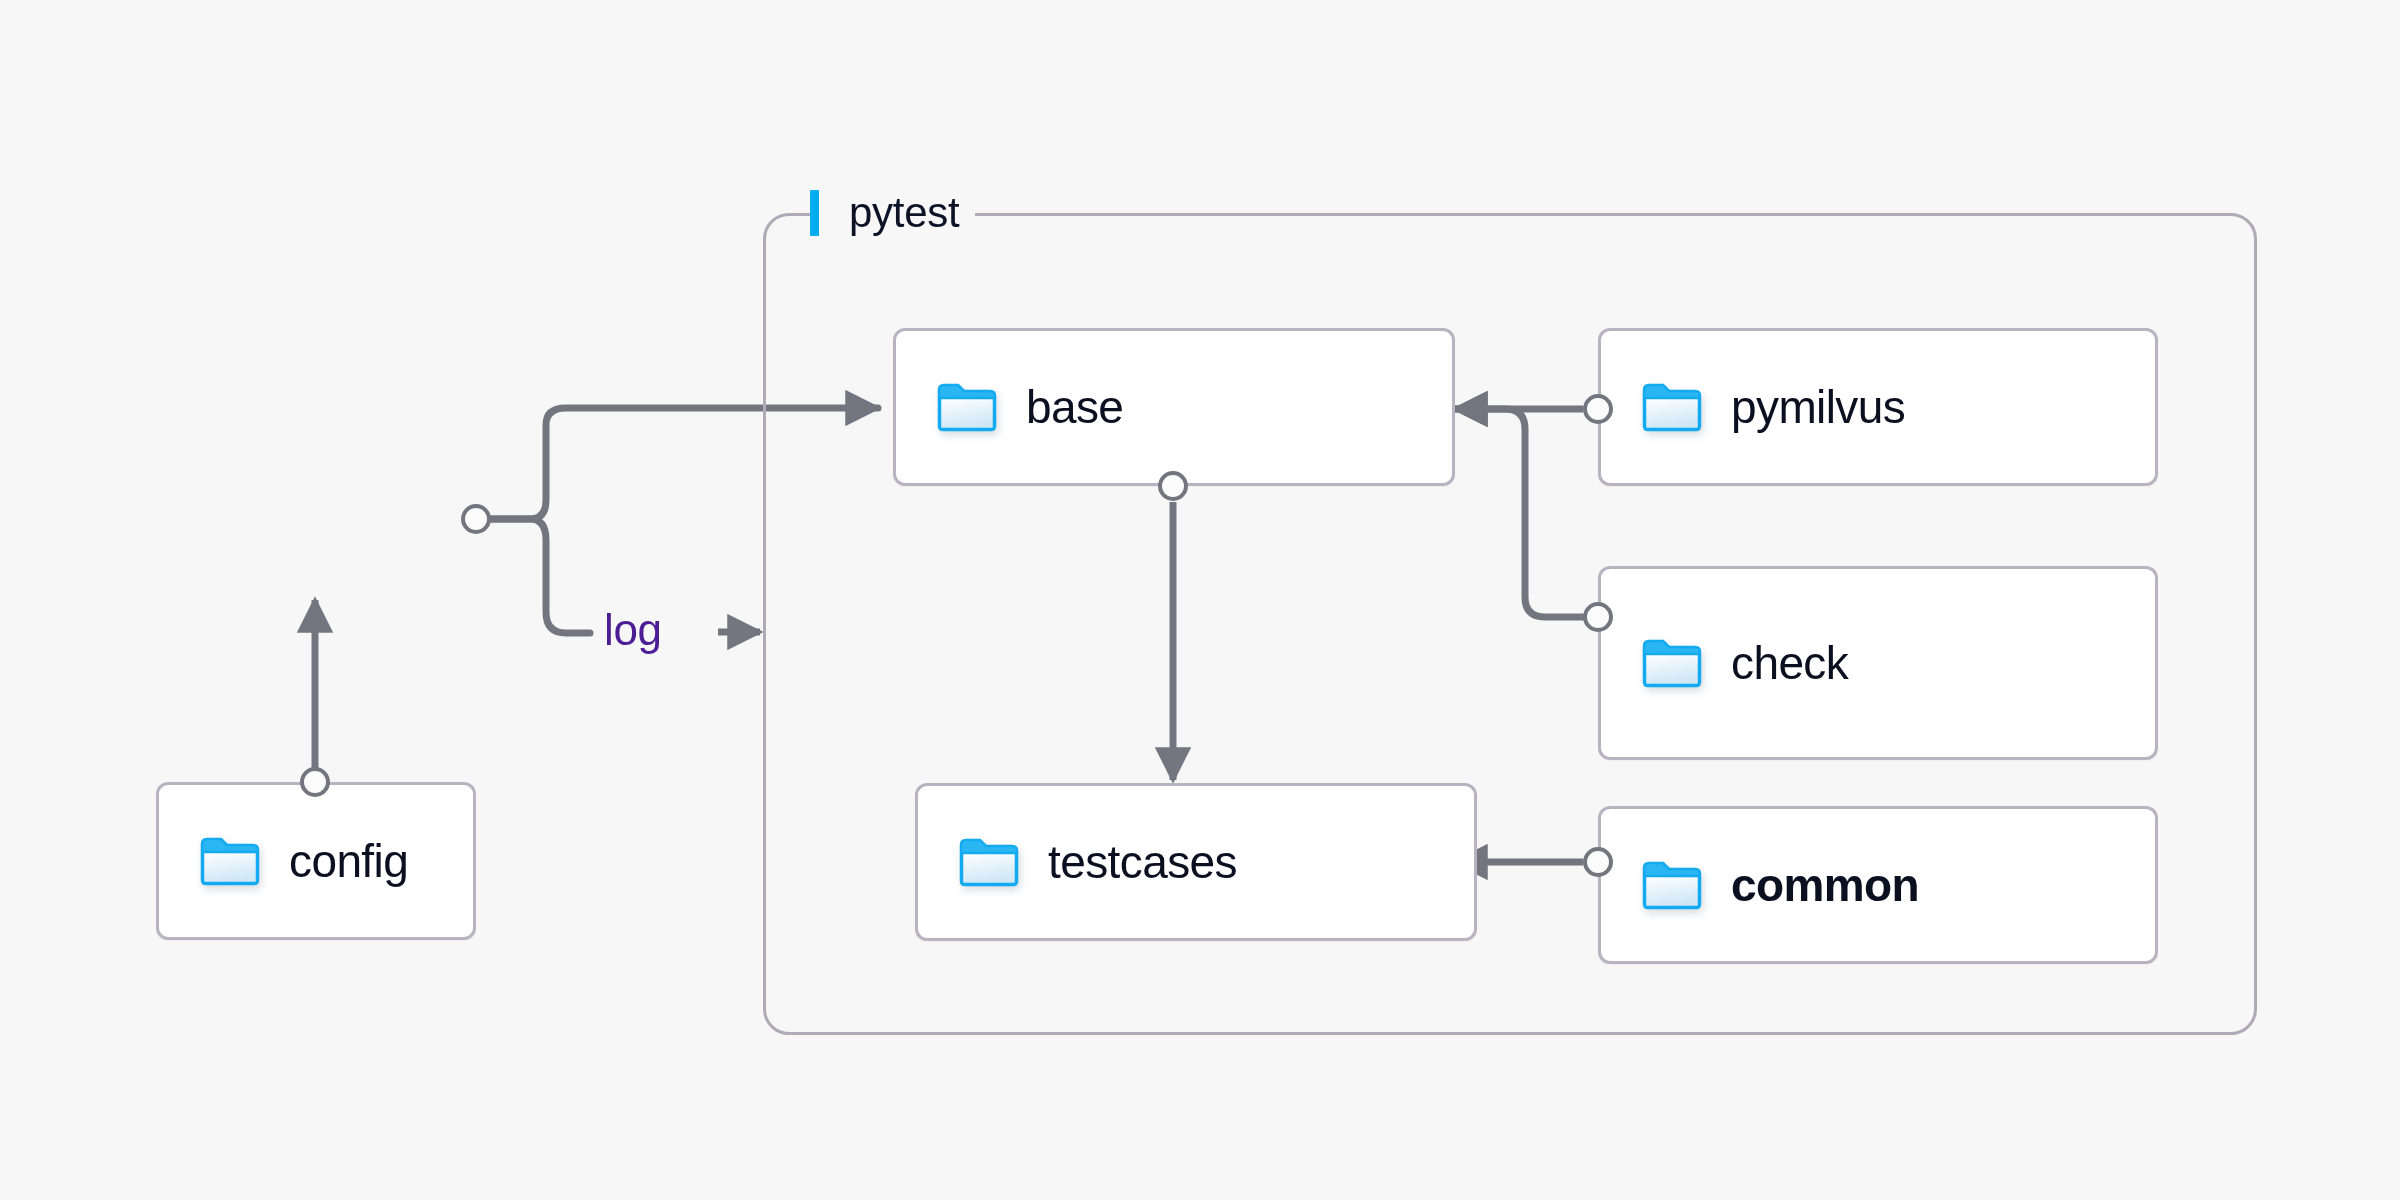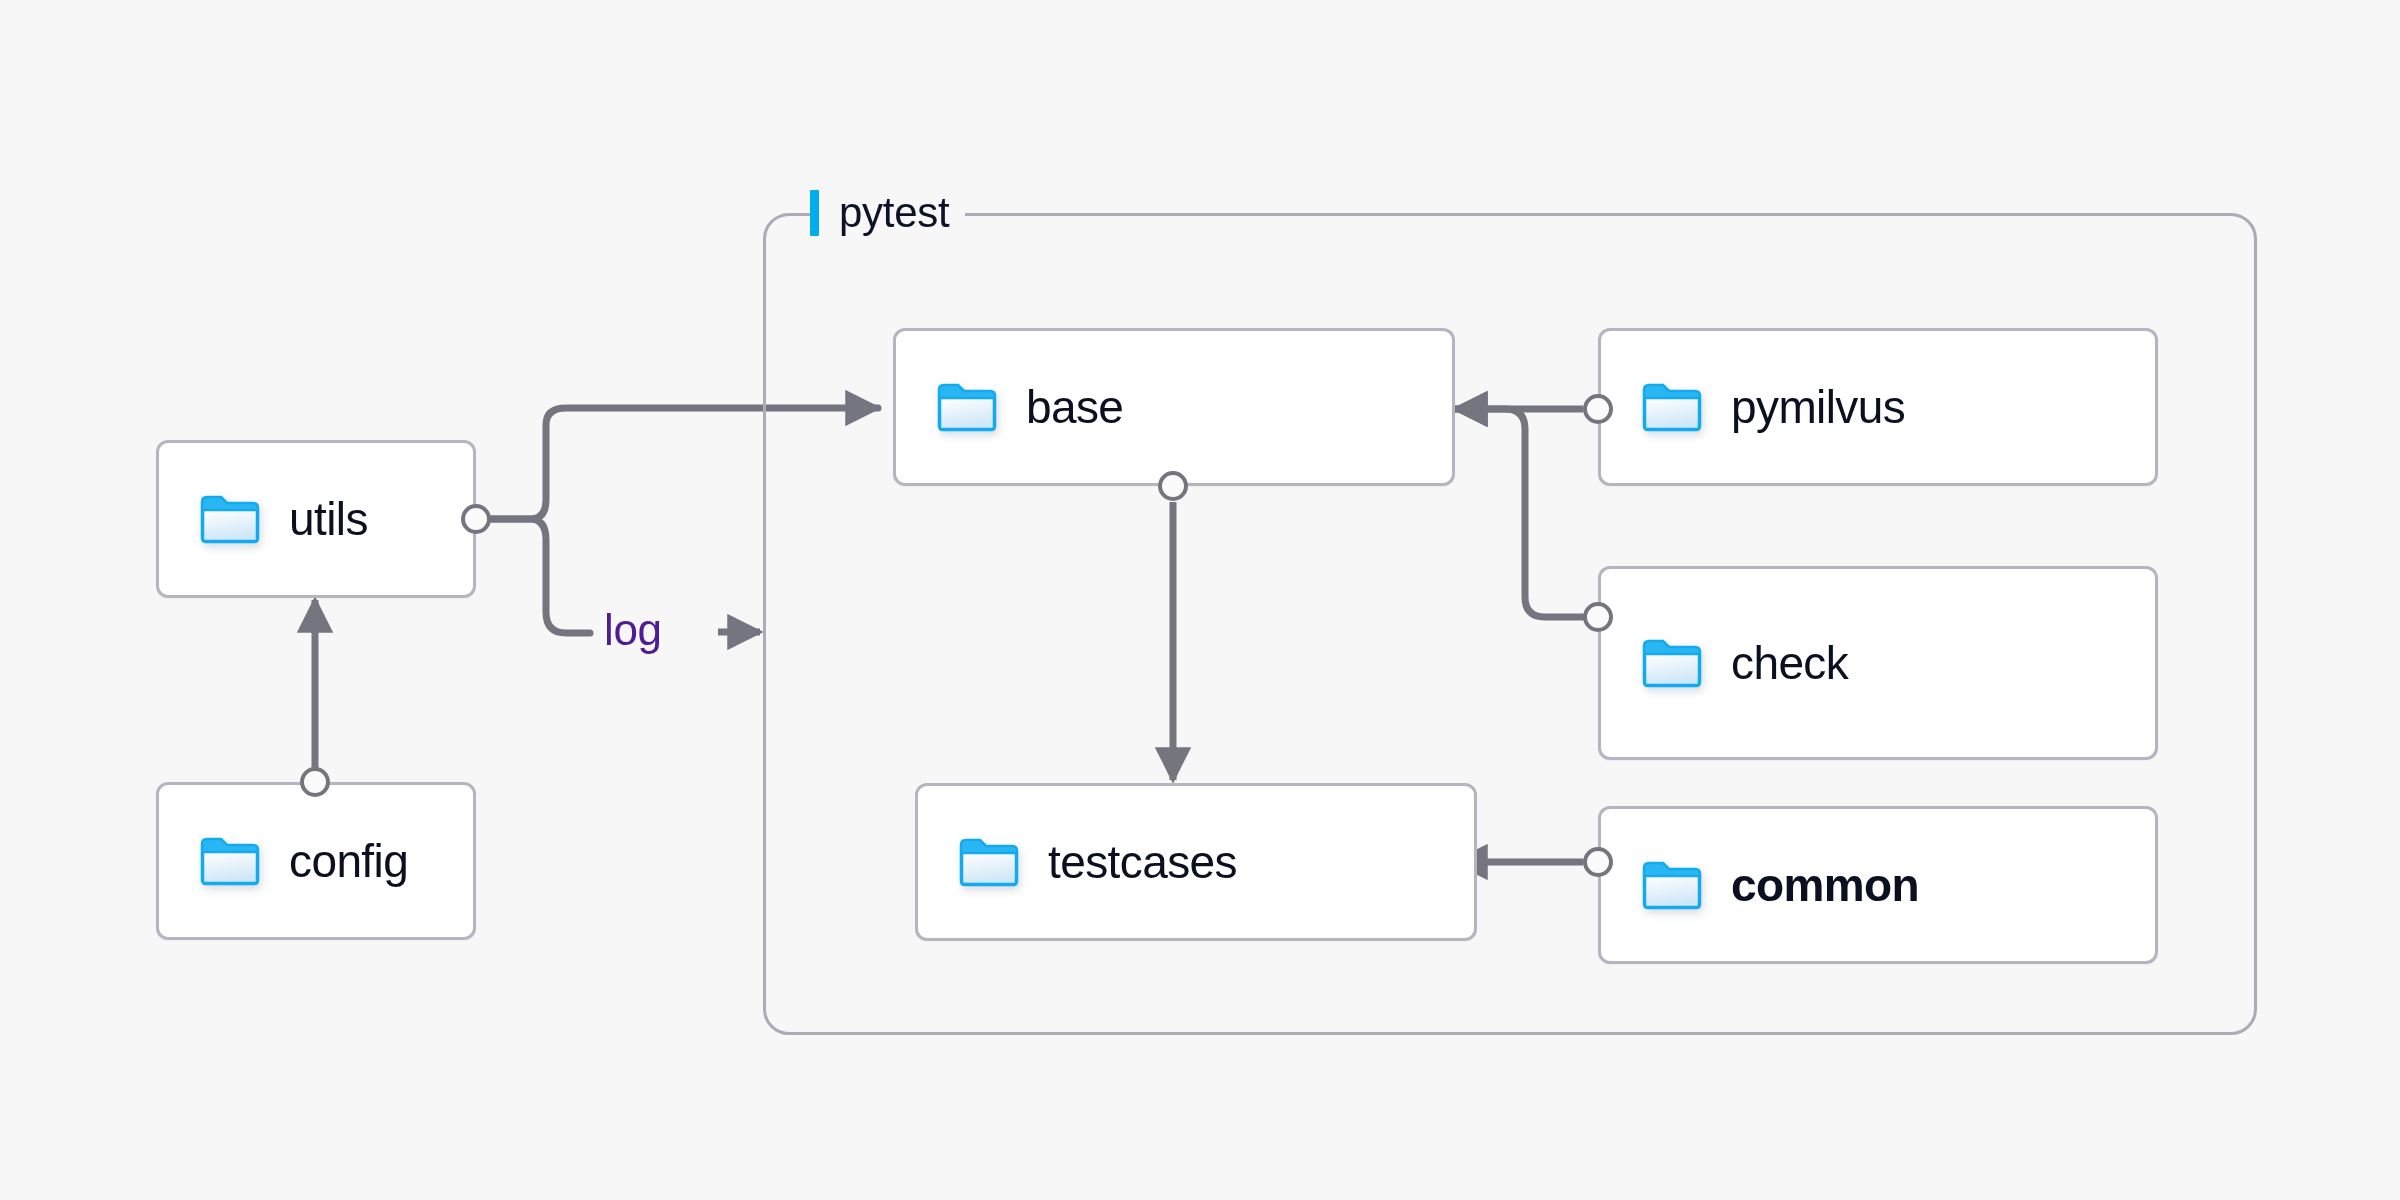--- a/index.html
+++ b/index.html
@@ -33,21 +33,21 @@
     position: absolute;
     border: 3px solid #aeaab8;
     border-radius: 26px;
     background: transparent;
     z-index: 2;
   }
   .group-label {
     position: absolute;
     display: flex;
     align-items: center;
-    gap: 20px;
+    gap: 30px;
     background: #f7f7f8;
     padding: 0 16px 0 0;
     z-index: 6;
     height: 56px;
   }
   .group-accent {
     width: 9px;
     height: 46px;
     background: #00aef0;
     border-radius: 1px;
@@ -169,31 +169,20 @@
     </g>
   </svg>
 
   <div class="group-box" style="left:763px; top:213px; width:1488px; height:816px;"></div>
 
   <div class="group-label" style="left:810px; top:185px;">
     <span class="group-accent"></span>
     <span class="group-label-text">pytest</span>
   </div>
 
-  <div class="node" style="left:156px; top:440px; width:320px; height:158px;">
-    <div class="node-inner">
-      <span class="folder-icon">
-        <svg viewBox="0 0 62 52" width="62" height="52" xmlns="http://www.w3.org/2000/svg">
-          <path d="M3 9 Q3 4 8 4 L22 4 L28 10 L54 10 Q59 10 59 15 L59 45 Q59 49 55 49 L7 49 Q3 49 3 45 Z" fill="#29b6f2" stroke="#13aaf0" stroke-width="2.5" stroke-linejoin="round"></path>
-          <path d="M4 17 L58 17 L58 46 Q58 48 56 48 L6 48 Q4 48 4 46 Z" fill="url(#folderFill)" stroke="#13aaf0" stroke-width="2.5" stroke-linejoin="round"></path>
-        </svg>
-      </span>
-      <span class="node-label">utils</span>
-    </div>
-  </div>
   <span class="port" style="left:461px; top:504px;"></span>
 
   <div class="node" style="left:156px; top:782px; width:320px; height:158px;align-items:center;">
     <div class="node-inner">
       <span class="folder-icon">
         <svg viewBox="0 0 62 52" width="62" height="52" xmlns="http://www.w3.org/2000/svg">
           <path d="M3 9 Q3 4 8 4 L22 4 L28 10 L54 10 Q59 10 59 15 L59 45 Q59 49 55 49 L7 49 Q3 49 3 45 Z" fill="#29b6f2" stroke="#13aaf0" stroke-width="2.5" stroke-linejoin="round"></path>
           <path d="M4 17 L58 17 L58 46 Q58 48 56 48 L6 48 Q4 48 4 46 Z" fill="url(#folderFill)" stroke="#13aaf0" stroke-width="2.5" stroke-linejoin="round"></path>
         </svg>
       </span>

